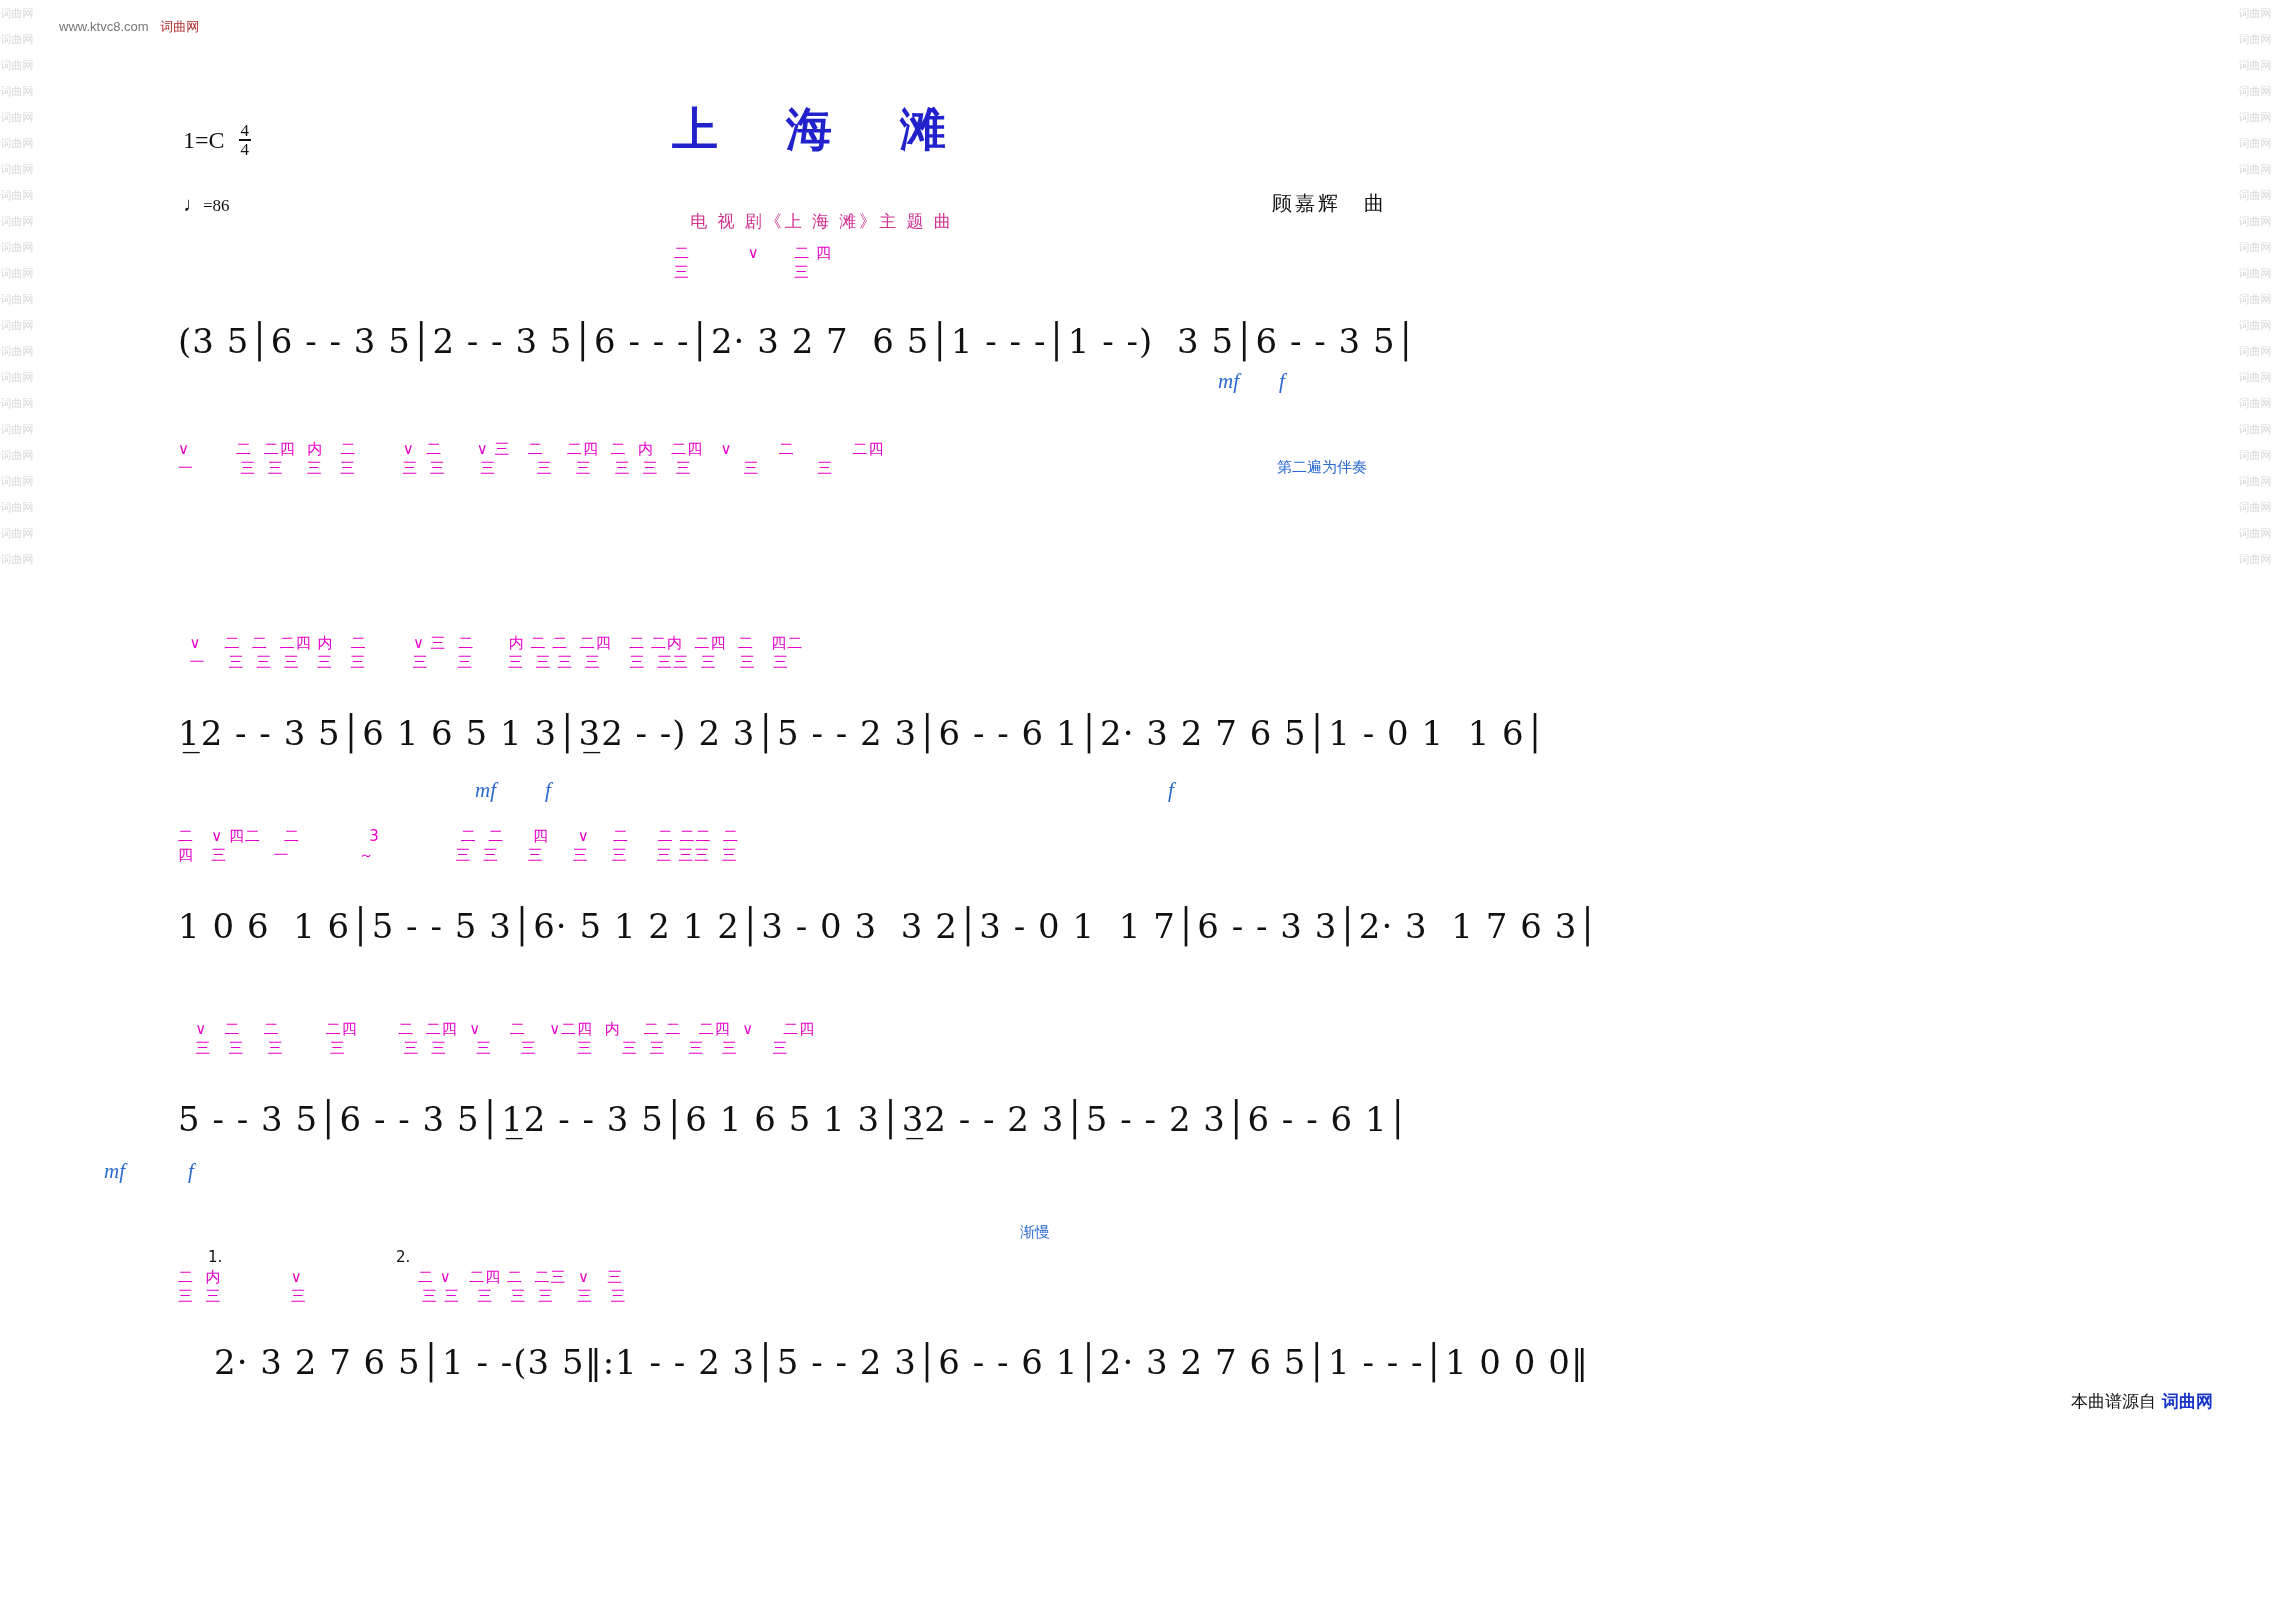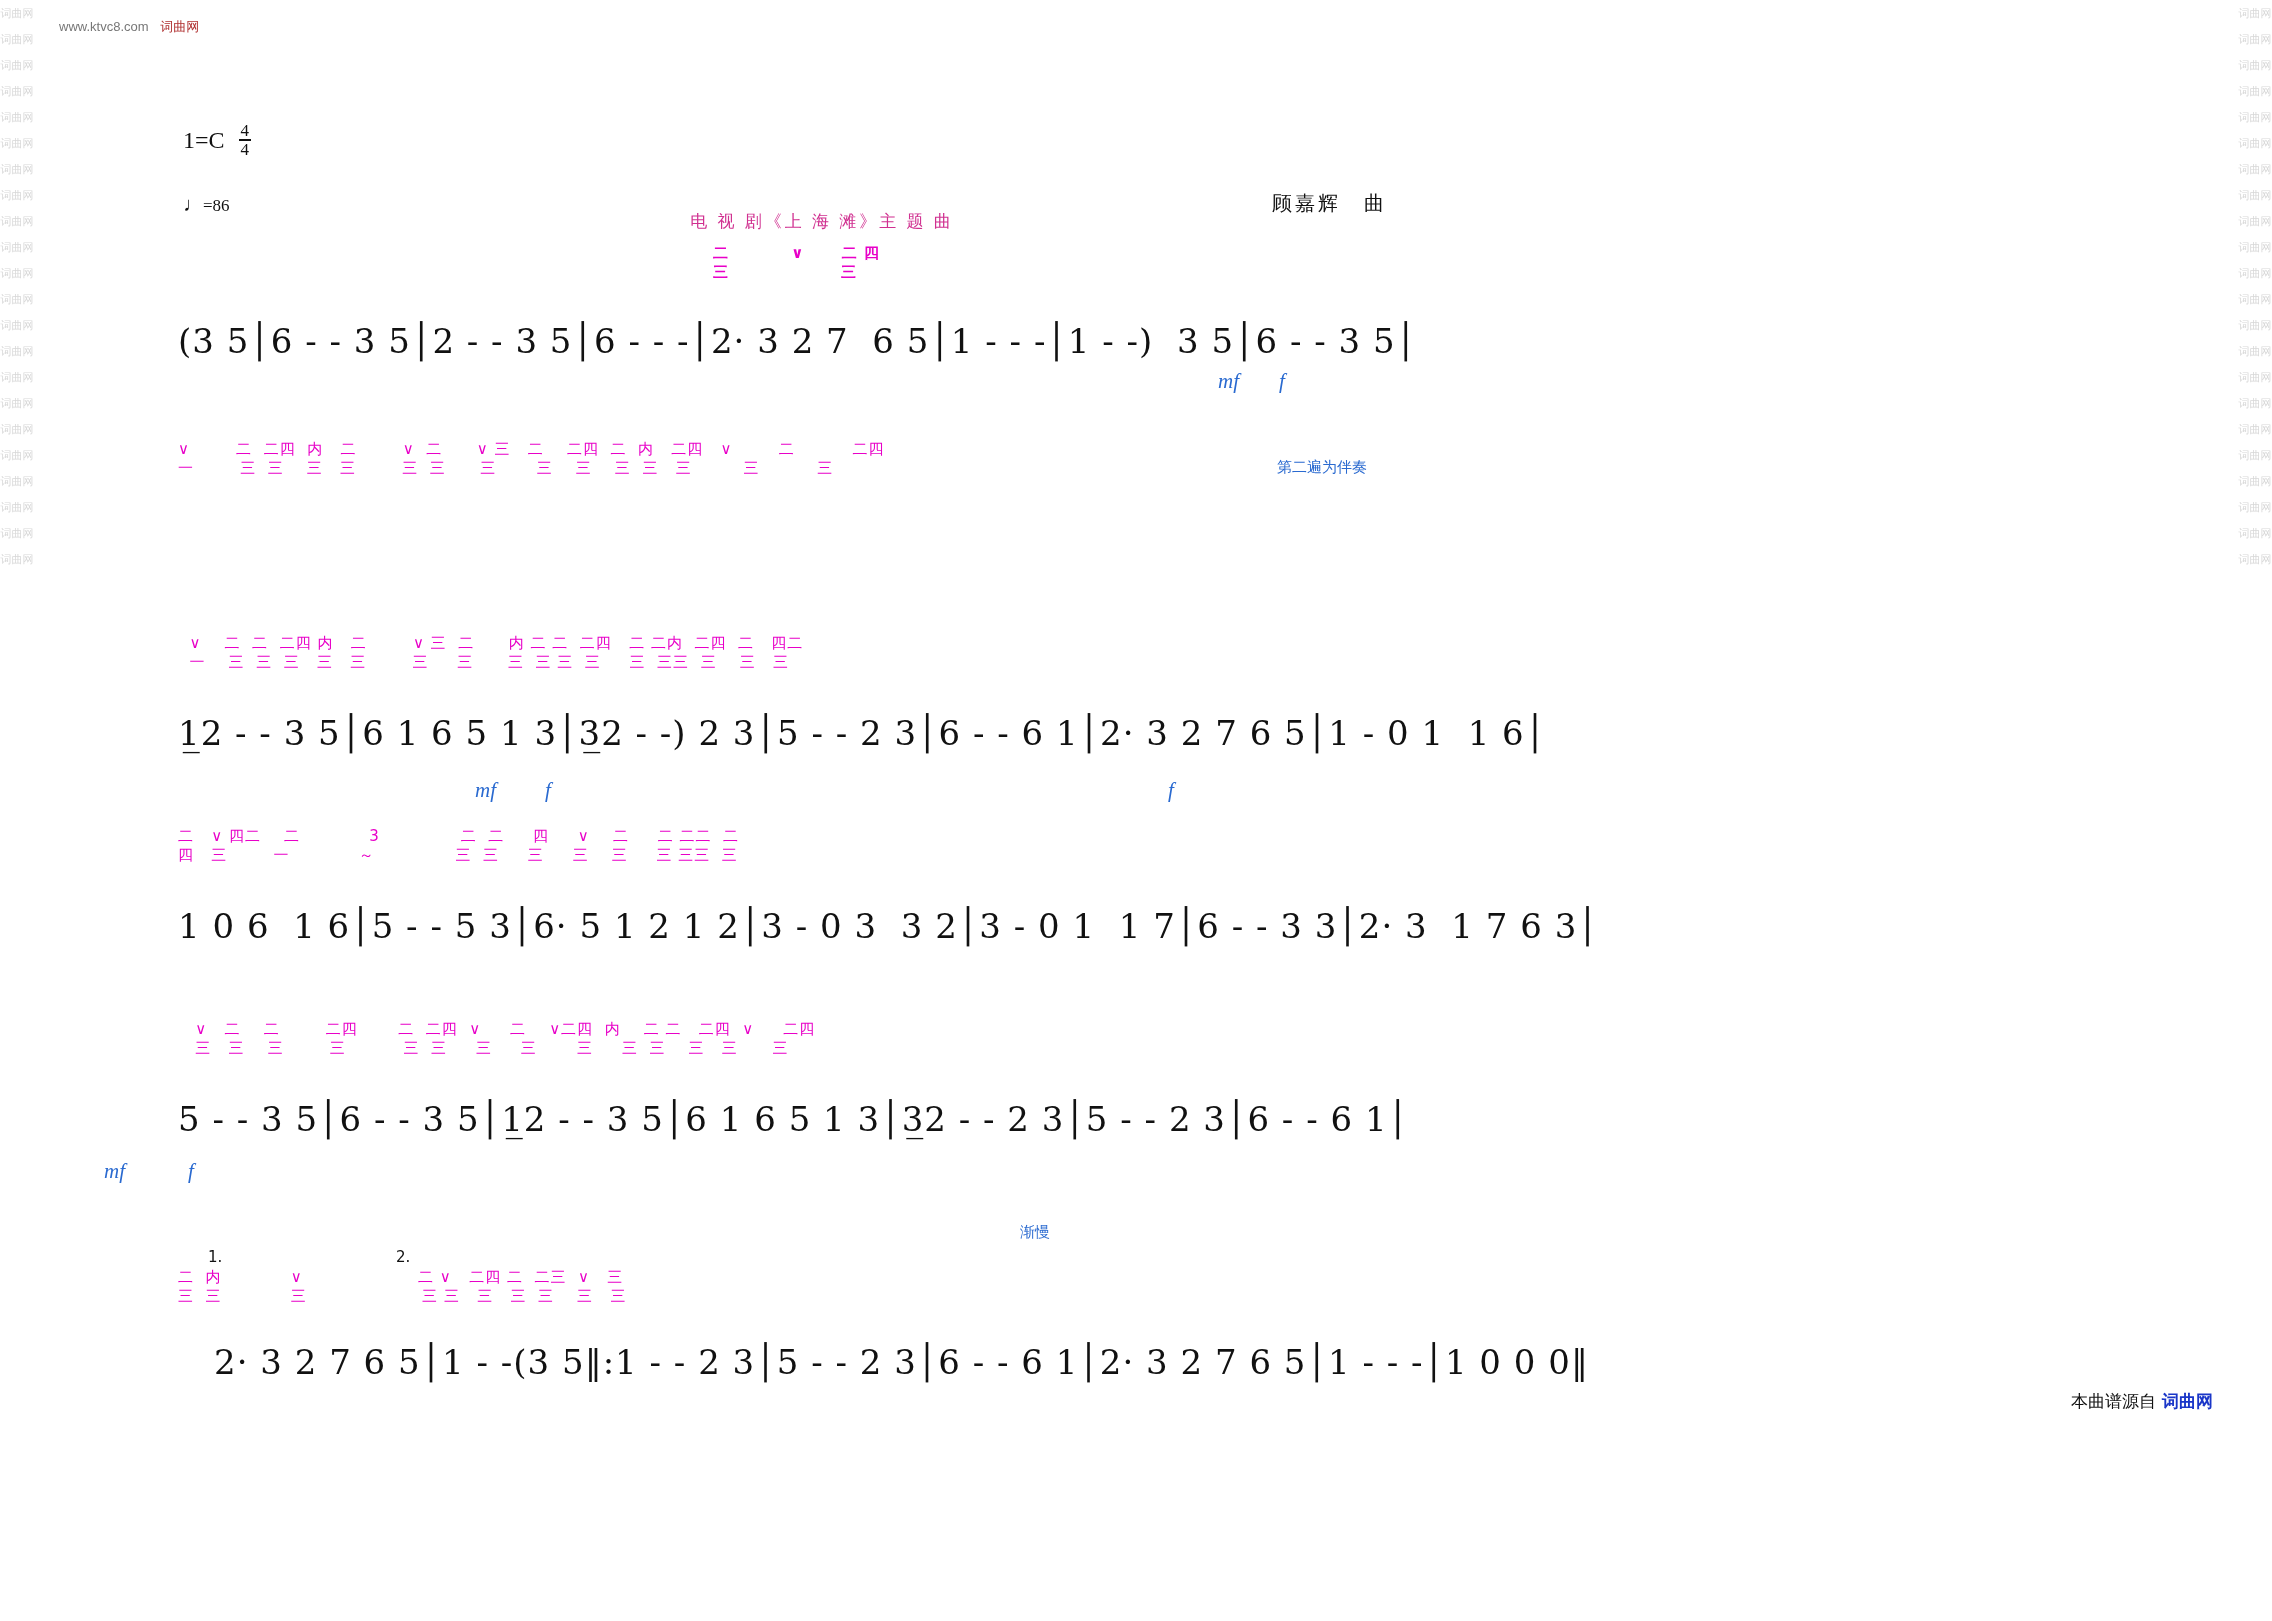--- a/index.html
+++ b/index.html
@@ -184,38 +184,39 @@
       <span>词曲网</span>
       <span>词曲网</span>
       <span>词曲网</span>
     </div>
 
   <div class="topbar">
     <span class="site">www.ktvc8.com</span>
     <span class="cn">词曲网</span>
   </div>
 
+  <div class="title">上 海 滩</div>
   <div class="subtitle">电 视 剧《上 海 滩》主 题 曲</div>
 
   <div class="key">
     <span>1=C</span>
     <span class="frac">
       <span class="num">4</span>
       <span class="den">4</span>
     </span>
   </div>
 
   <div class="tempo">
     <span class="note">♩</span><span>=86</span>
   </div>
 
   <div class="composer">顾嘉辉　曲</div>
 
   <div class="row" id="sys1" style="top:252px;">
-    <div class="marks" style="top:-8px;font-weight:bold;">                                                                                      二          ∨      二 四
+    <div class="marks" style="top:-8px;">                                                                                      二          ∨      二 四
                                                                                       三                  三</div>
     <div class="notes" style="top:69px;">(3 5│6 - - 3 5│2 - - 3 5│6 - - -│2· 3 2 7  6 5│1 - - -│1 - -)  3 5│6 - - 3 5│</div>
     <div class="dyn" style="left:1218px;top:117px;">mf</div>
     <div class="dyn" style="left:1279px;top:117px;">f</div>
   </div>
 
   <div class="row" id="sys2" style="top:450px;">
     <div class="marks" style="top:-10px;">∨        二  二四  内   二        ∨  二      ∨ 三   二    二四  二  内   二四   ∨        二          二四
 一        三  三    三   三        三  三      三       三    三    三  三   三         三          三</div>
     <div class="anno" style="left:1277px;top:8px;">第二遍为伴奏</div>

